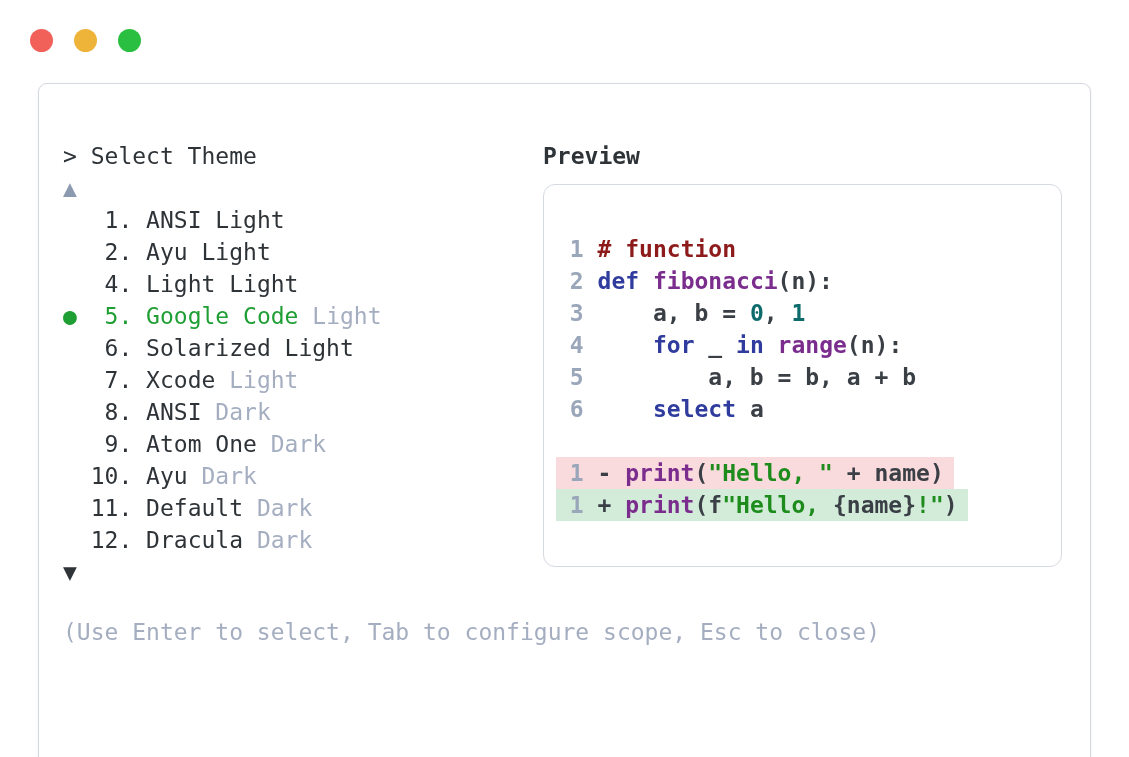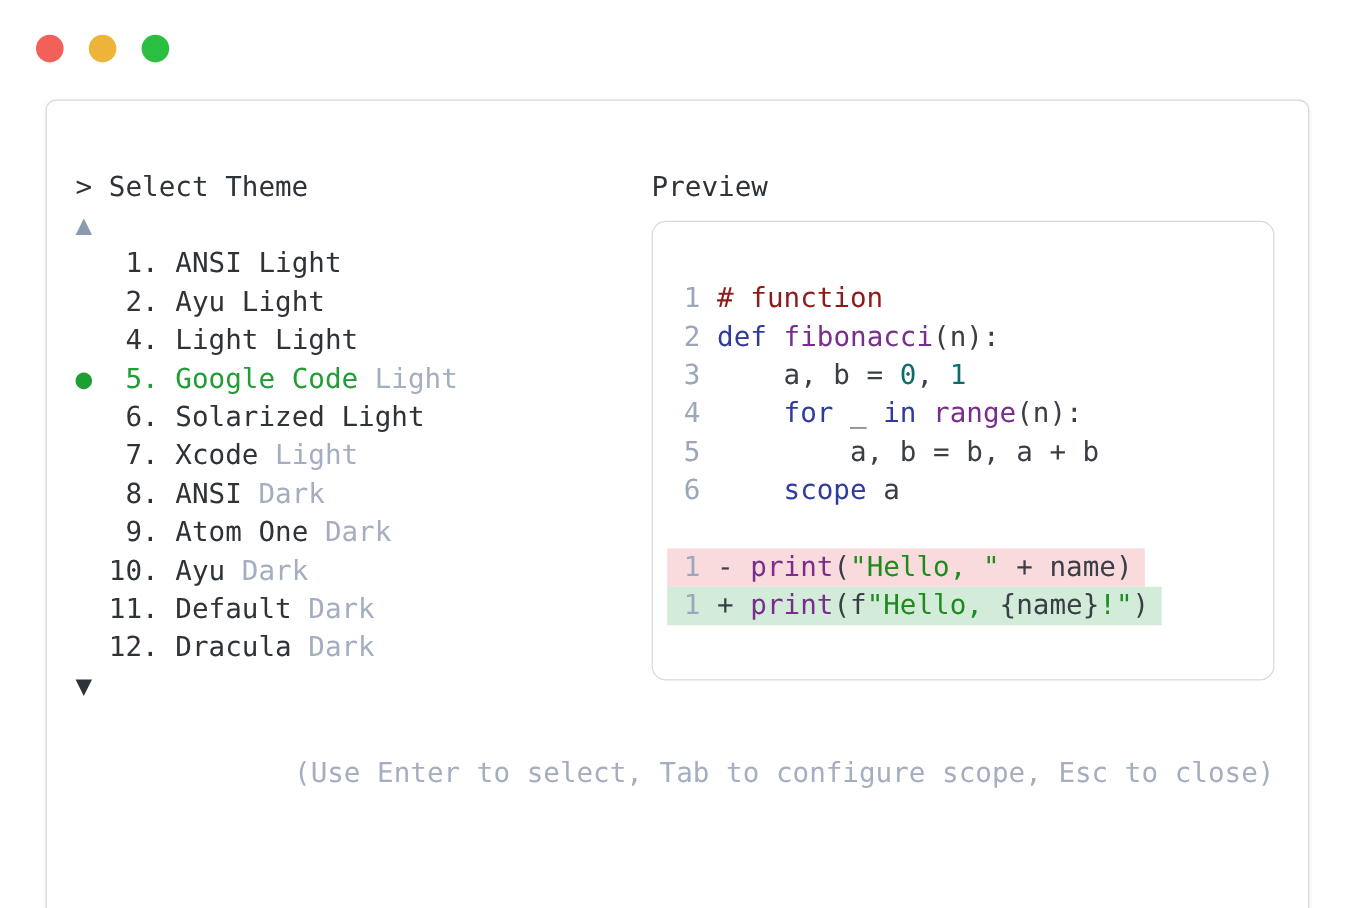--- a/index.html
+++ b/index.html
@@ -25,38 +25,38 @@
     width: 1053px; height: 752px;
     box-sizing: border-box;
     border: 1.5px solid var(--border, #d5d9e0);
     border-radius: 9px;
     background: #ffffff;
     box-shadow: 0 1px 3px rgba(90,100,120,0.10);
     padding: 56px 28px 0 24px;
   }
   .columns { display: flex; }
   .left-col  { width: 480px; flex: none; }
-  .right-col { flex: 1; min-width: 0; }
+  .right-col { flex: 1; min-width: 0; font-weight: bold; }
 
   .mono-line {
     font-size: 23px; line-height: 32px;
     white-space: pre;
     color: var(--dark, #2e3338);
   }
   .picker-title { color: var(--dark, #23282e); }
   .scroll-up    { color: var(--scroll-up, #8c9ab0); cursor: default; }
   .scroll-down  { color: var(--dark, #33383e); cursor: default; }
 
   .theme-item { cursor: pointer; }
   .theme-item .bullet  { color: var(--accent, #1e9e33); }
   .theme-item .t-dark  { color: var(--dark, #2e3338); }
   .theme-item .t-green { color: var(--accent, #1e9e33); }
   .theme-item .t-muted { color: var(--muted, #a4aec0); }
 
-  .hint-line { margin-top: 41px; color: var(--muted, #a4aec0); text-align: right; }
+  .hint-line { margin-top: 28px; color: var(--muted, #a4aec0); }
 
   .preview-title { color: var(--dark, #3d4248); }
   .preview-box {
     margin-top: 12px;
     box-sizing: border-box;
     width: 100%; height: 383px;
     border: 1.5px solid var(--border, #d9dce3);
     border-radius: 12px;
     background: #ffffff;
     padding: 48px 0 0 12px;
@@ -113,21 +113,21 @@
     </div>
     <div class="right-col">
       <div class="mono-line preview-title">Preview</div>
       <div class="preview-box">
         <div id="code-lines">
             <div class="code-line"><span class="lnum">1</span><span class="tok-plain"> </span><span class="tok-comment"># function</span></div>
             <div class="code-line"><span class="lnum">2</span><span class="tok-plain"> </span><span class="tok-keyword">def</span><span class="tok-plain"> </span><span class="tok-function">fibonacci</span><span class="tok-plain">(n):</span></div>
             <div class="code-line"><span class="lnum">3</span><span class="tok-plain"> </span><span class="tok-plain">    a, b = </span><span class="tok-number">0</span><span class="tok-plain">, </span><span class="tok-number">1</span></div>
             <div class="code-line"><span class="lnum">4</span><span class="tok-plain"> </span><span class="tok-plain">    </span><span class="tok-keyword">for</span><span class="tok-plain"> _ </span><span class="tok-keyword">in</span><span class="tok-plain"> </span><span class="tok-function">range</span><span class="tok-plain">(n):</span></div>
             <div class="code-line"><span class="lnum">5</span><span class="tok-plain"> </span><span class="tok-plain">        a, b = b, a + b</span></div>
-            <div class="code-line"><span class="lnum">6</span><span class="tok-plain"> </span><span class="tok-plain">    </span><span class="tok-keyword">scope</span><span class="tok-plain"> a</span></div>
+            <div class="code-line"><span class="lnum">6</span><span class="tok-plain"> </span><span class="tok-plain">    </span><span class="tok-keyword">select</span><span class="tok-plain"> a</span></div>
           </div>
         <div id="diff-lines" class="diff-block">
             <div class="diff-line diff-removed"><span class="lnum">1</span><span class="tok-plain"> - </span><span class="tok-function">print</span><span class="tok-plain">(</span><span class="tok-string">"Hello, "</span><span class="tok-plain"> + name)</span></div>
             <div class="diff-line diff-added"><span class="lnum">1</span><span class="tok-plain"> + </span><span class="tok-function">print</span><span class="tok-plain">(f</span><span class="tok-string">"Hello, </span><span class="tok-plain">{name}</span><span class="tok-string">!"</span><span class="tok-plain">)</span></div>
           </div>
       </div>
     </div>
   </div>
   <div class="mono-line hint-line">(Use Enter to select, Tab to configure scope, Esc to close)</div>
 </div>

